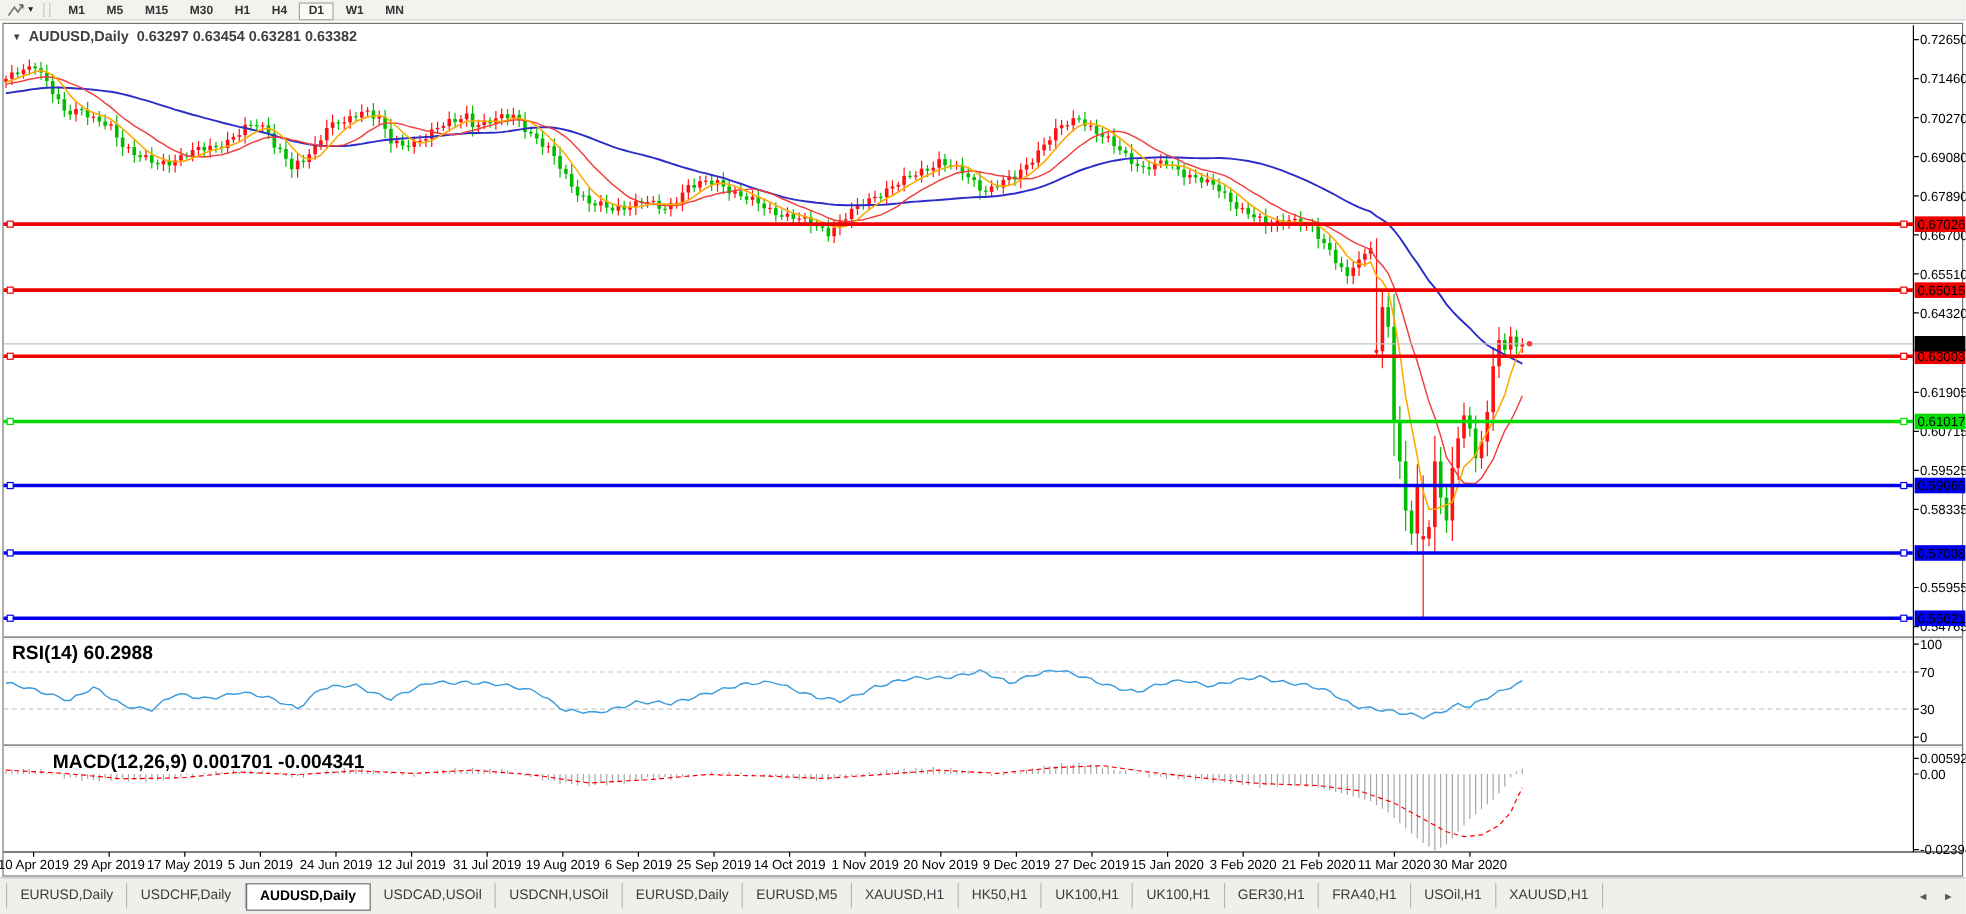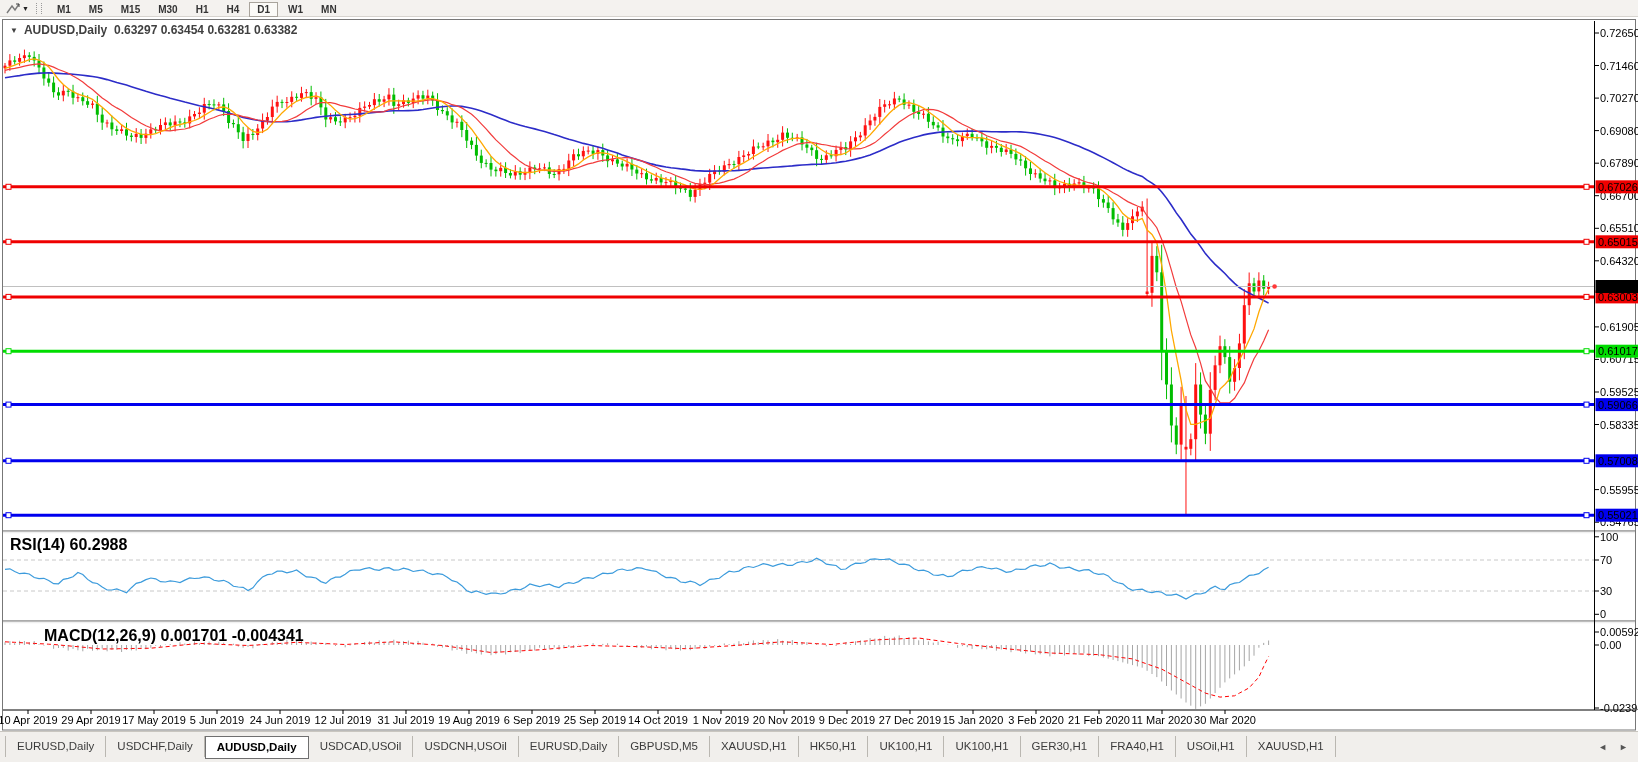--- a/index.html
+++ b/index.html
@@ -1012,21 +1012,21 @@
 <div id="macd-label" class="ind-label">MACD(12,26,9) 0.001701 -0.004341</div>
 
 <div id="tabbar">
   <span id="tabs-container" style="display:flex;">
       <span class="tab">EURUSD,Daily</span>
       <span class="tab">USDCHF,Daily</span>
       <span class="tab active">AUDUSD,Daily</span>
       <span class="tab">USDCAD,USOil</span>
       <span class="tab">USDCNH,USOil</span>
       <span class="tab">EURUSD,Daily</span>
-      <span class="tab">GBPUSD,M5</span>
+      <span class="tab">EURUSD,M5</span>
       <span class="tab">XAUUSD,H1</span>
       <span class="tab">HK50,H1</span>
       <span class="tab">UK100,H1</span>
       <span class="tab">UK100,H1</span>
       <span class="tab">GER30,H1</span>
       <span class="tab">FRA40,H1</span>
       <span class="tab">USOil,H1</span>
       <span class="tab">XAUUSD,H1</span>
     </span>
   <span id="tabarrows">

